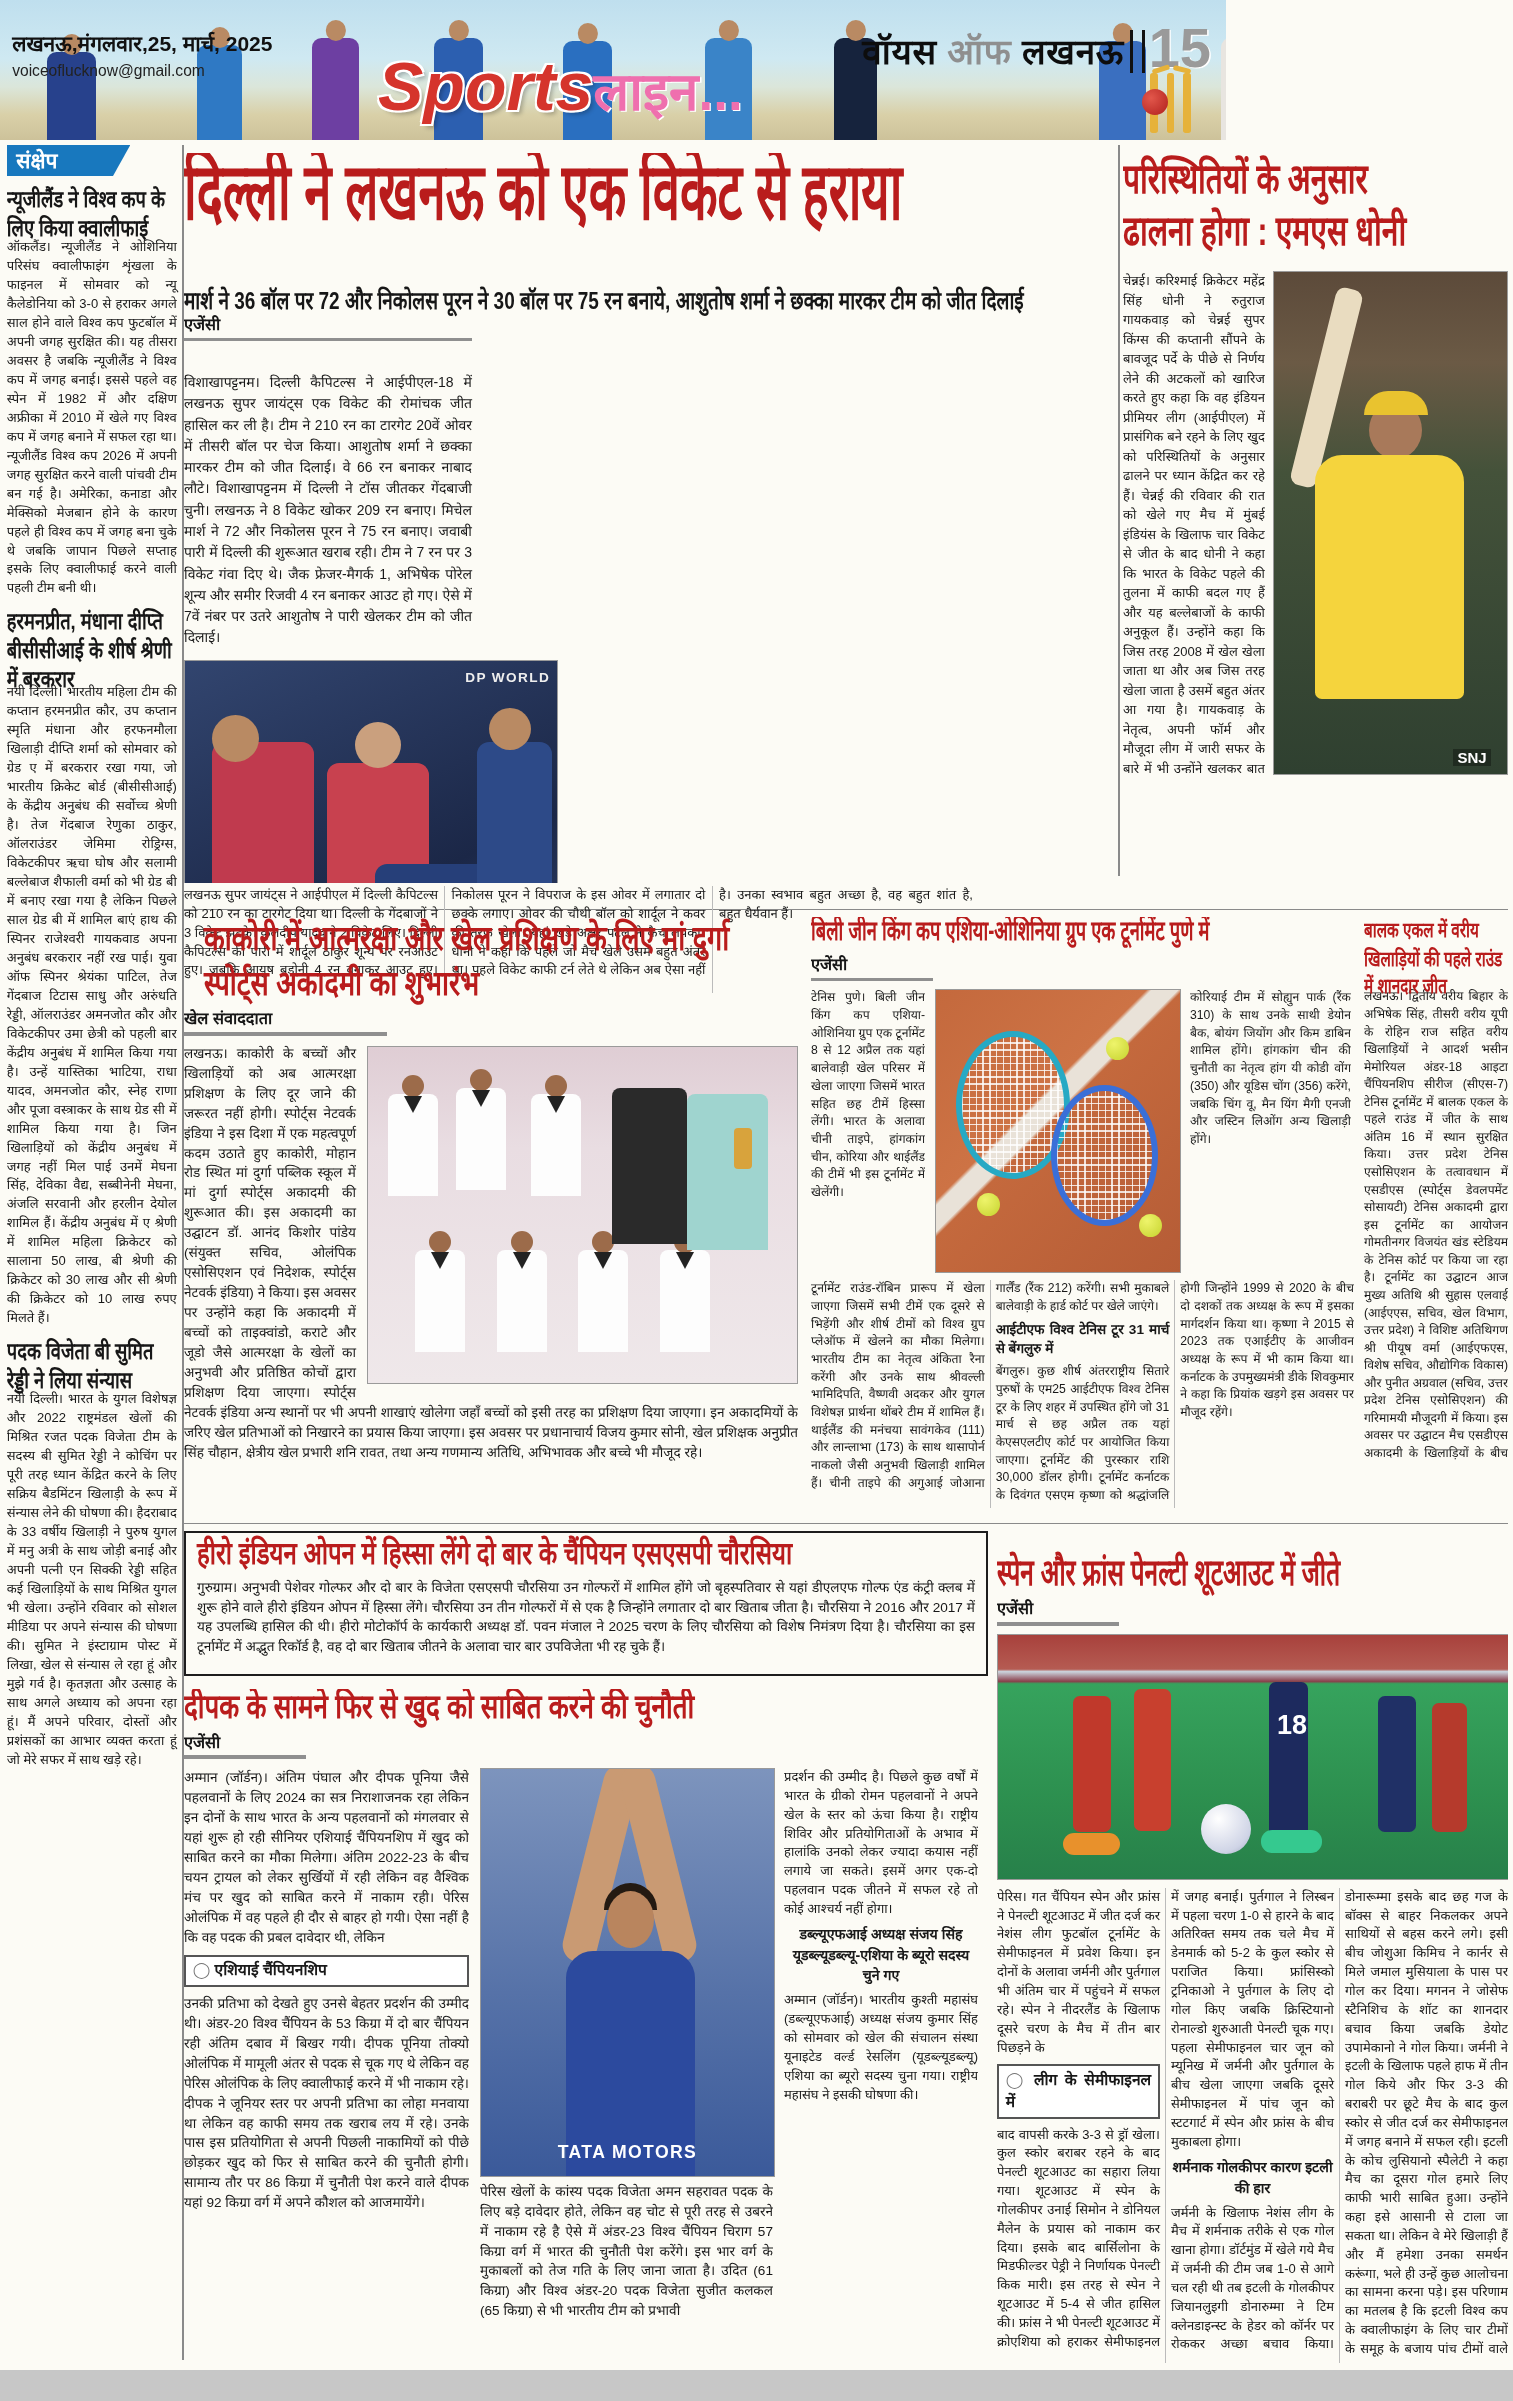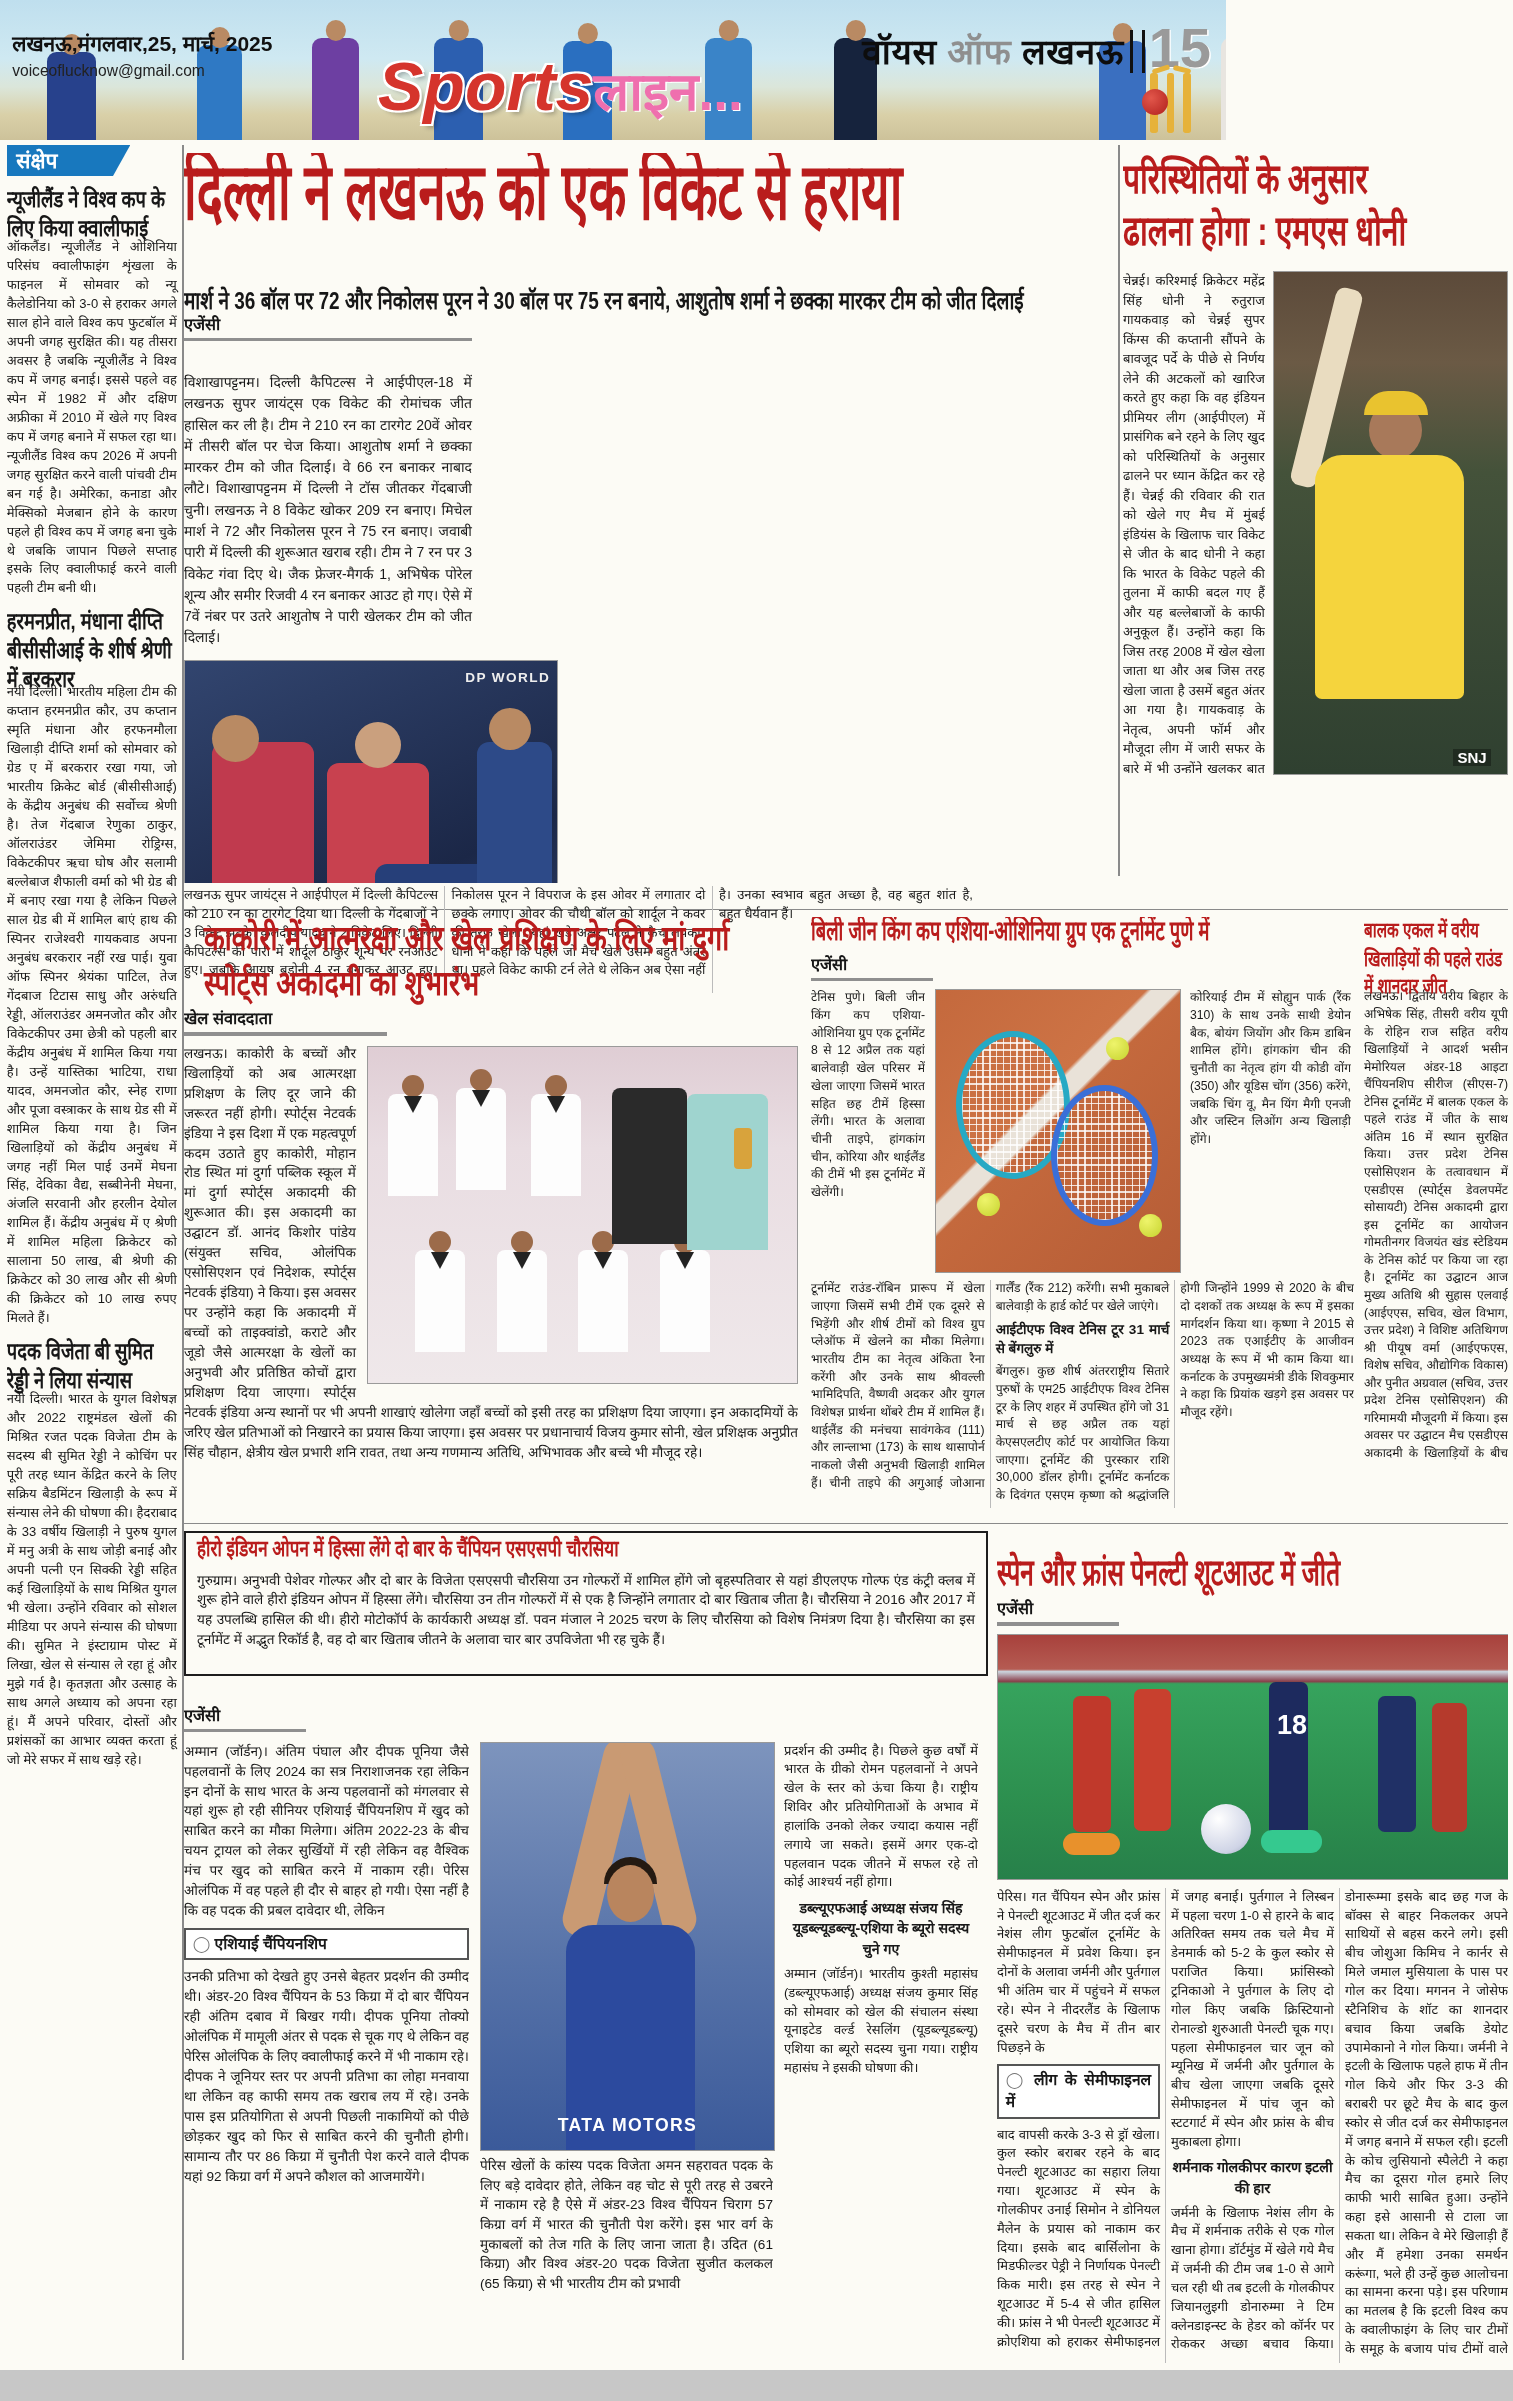--- a/index.html
+++ b/index.html
@@ -97,21 +97,21 @@
   #billierow2{margin-top:6.8px;font-size:12.2px;line-height:1.45;columns:3;column-gap:11px;column-rule:0.7px solid #bbb;
       height:228px;overflow:hidden;text-align:justify;column-fill:auto;}
   .itfsub{font-weight:800;font-size:13.6px;display:block;margin:4.1px 0;break-inside:avoid;}
   
   #balak{position:absolute;left:1364px;top:917px;width:144px;height:601px;overflow:hidden;}
   #balakhl{font-size:15.3px;line-height:1.35;}
   #balakbody{font-size:12.2px;line-height:1.44;text-align:justify;margin-top:9.5px;height:475px;overflow:hidden;}
   
   #golf{position:absolute;left:184px;top:1531px;width:804px;height:145px;border:2px solid #1d1d1d;
         box-sizing:border-box;padding:5.4px 11px;overflow:hidden;}
-  #golfhl{font-size:17px;white-space:nowrap;}
+  #golfhl{font-size:24px;white-space:nowrap;}
   #golfbody{font-size:13.6px;line-height:1.45;margin-top:15px;text-align:justify;}
   
   #deepak{position:absolute;left:184px;top:1689px;width:804px;height:678px;overflow:hidden;}
   #deepakhl{font-size:26px;white-space:nowrap;}
   #deepakgrid{display:flex;gap:11px;margin-top:9.5px;}
   .dcol1{width:285px;font-size:13.6px;line-height:1.47;height:567px;overflow:hidden;}
   .dcol2{width:293px;flex:none;}
   .dcol3{width:194px;font-size:13px;line-height:1.45;height:567px;overflow:hidden;}
   #wrestphoto{width:293px;height:407px;position:relative;overflow:hidden;border:0.7px solid #999;
      background:linear-gradient(180deg,#7d94bd 0%,#5672a8 55%,#3b5a9a 100%);}
@@ -300,20 +300,23 @@
   </section>
 
   <section id="golf">
     <div id="golfhl" class="hl">
       <span class="stretch" style="transform:scaleY(1.3);">हीरो इंडियन ओपन में हिस्सा लेंगे दो बार के चैंपियन एसएसपी चौरसिया</span>
     </div>
     <div id="golfbody">गुरुग्राम। अनुभवी पेशेवर गोल्फर और दो बार के विजेता एसएसपी चौरसिया उन गोल्फरों में शामिल होंगे जो बृहस्पतिवार से यहां डीएलएफ गोल्फ एंड कंट्री क्लब में शुरू होने वाले हीरो इंडियन ओपन में हिस्सा लेंगे। चौरसिया उन तीन गोल्फरों में से एक है जिन्होंने लगातार दो बार खिताब जीता है। चौरसिया ने 2016 और 2017 में यह उपलब्धि हासिल की थी। हीरो मोटोकॉर्प के कार्यकारी अध्यक्ष डॉ. पवन मंजाल ने 2025 चरण के लिए चौरसिया को विशेष निमंत्रण दिया है। चौरसिया का इस टूर्नामेंट में अद्भुत रिकॉर्ड है, वह दो बार खिताब जीतने के अलावा चार बार उपविजेता भी रह चुके हैं।</div>
   </section>
 
   <section id="deepak">
+    <div id="deepakhl" class="hl">
+      <span class="stretch" style="transform:scaleY(1.3);">दीपक के सामने फिर से खुद को साबित करने की चुनौती</span>
+    </div>
     <div style="width:122px;margin-top:15px;">
       <div class="byline">एजेंसी</div>
       <div class="rule"></div>
     </div>
     <div id="deepakgrid">
       <div class="dcol1 body">
         <span>अम्मान (जॉर्डन)। अंतिम पंघाल और दीपक पूनिया जैसे पहलवानों के लिए 2024 का सत्र निराशाजनक रहा लेकिन इन दोनों के साथ भारत के अन्य पहलवानों को मंगलवार से यहां शुरू हो रही सीनियर एशियाई चैंपियनशिप में खुद को साबित करने का मौका मिलेगा। अंतिम 2022-23 के बीच चयन ट्रायल को लेकर सुर्खियों में रही लेकिन वह वैश्विक मंच पर खुद को साबित करने में नाकाम रही। पेरिस ओलंपिक में वह पहले ही दौर से बाहर हो गयी। ऐसा नहीं है कि वह पदक की प्रबल दावेदार थी, लेकिन</span>
         <span class="boxsub">एशियाई चैंपियनशिप</span>
         <span>उनकी प्रतिभा को देखते हुए उनसे बेहतर प्रदर्शन की उम्मीद थी। अंडर-20 विश्व चैंपियन के 53 किग्रा में दो बार चैंपियन रही अंतिम दबाव में बिखर गयी। दीपक पूनिया तोक्यो ओलंपिक में मामूली अंतर से पदक से चूक गए थे लेकिन वह पेरिस ओलंपिक के लिए क्वालीफाई करने में भी नाकाम रहे। दीपक ने जूनियर स्तर पर अपनी प्रतिभा का लोहा मनवाया था लेकिन वह काफी समय तक खराब लय में रहे। उनके पास इस प्रतियोगिता से अपनी पिछली नाकामियों को पीछे छोड़कर खुद को फिर से साबित करने की चुनौती होगी। सामान्य तौर पर 86 किग्रा में चुनौती पेश करने वाले दीपक यहां 92 किग्रा वर्ग में अपने कौशल को आजमायेंगे।</span>
       </div>

